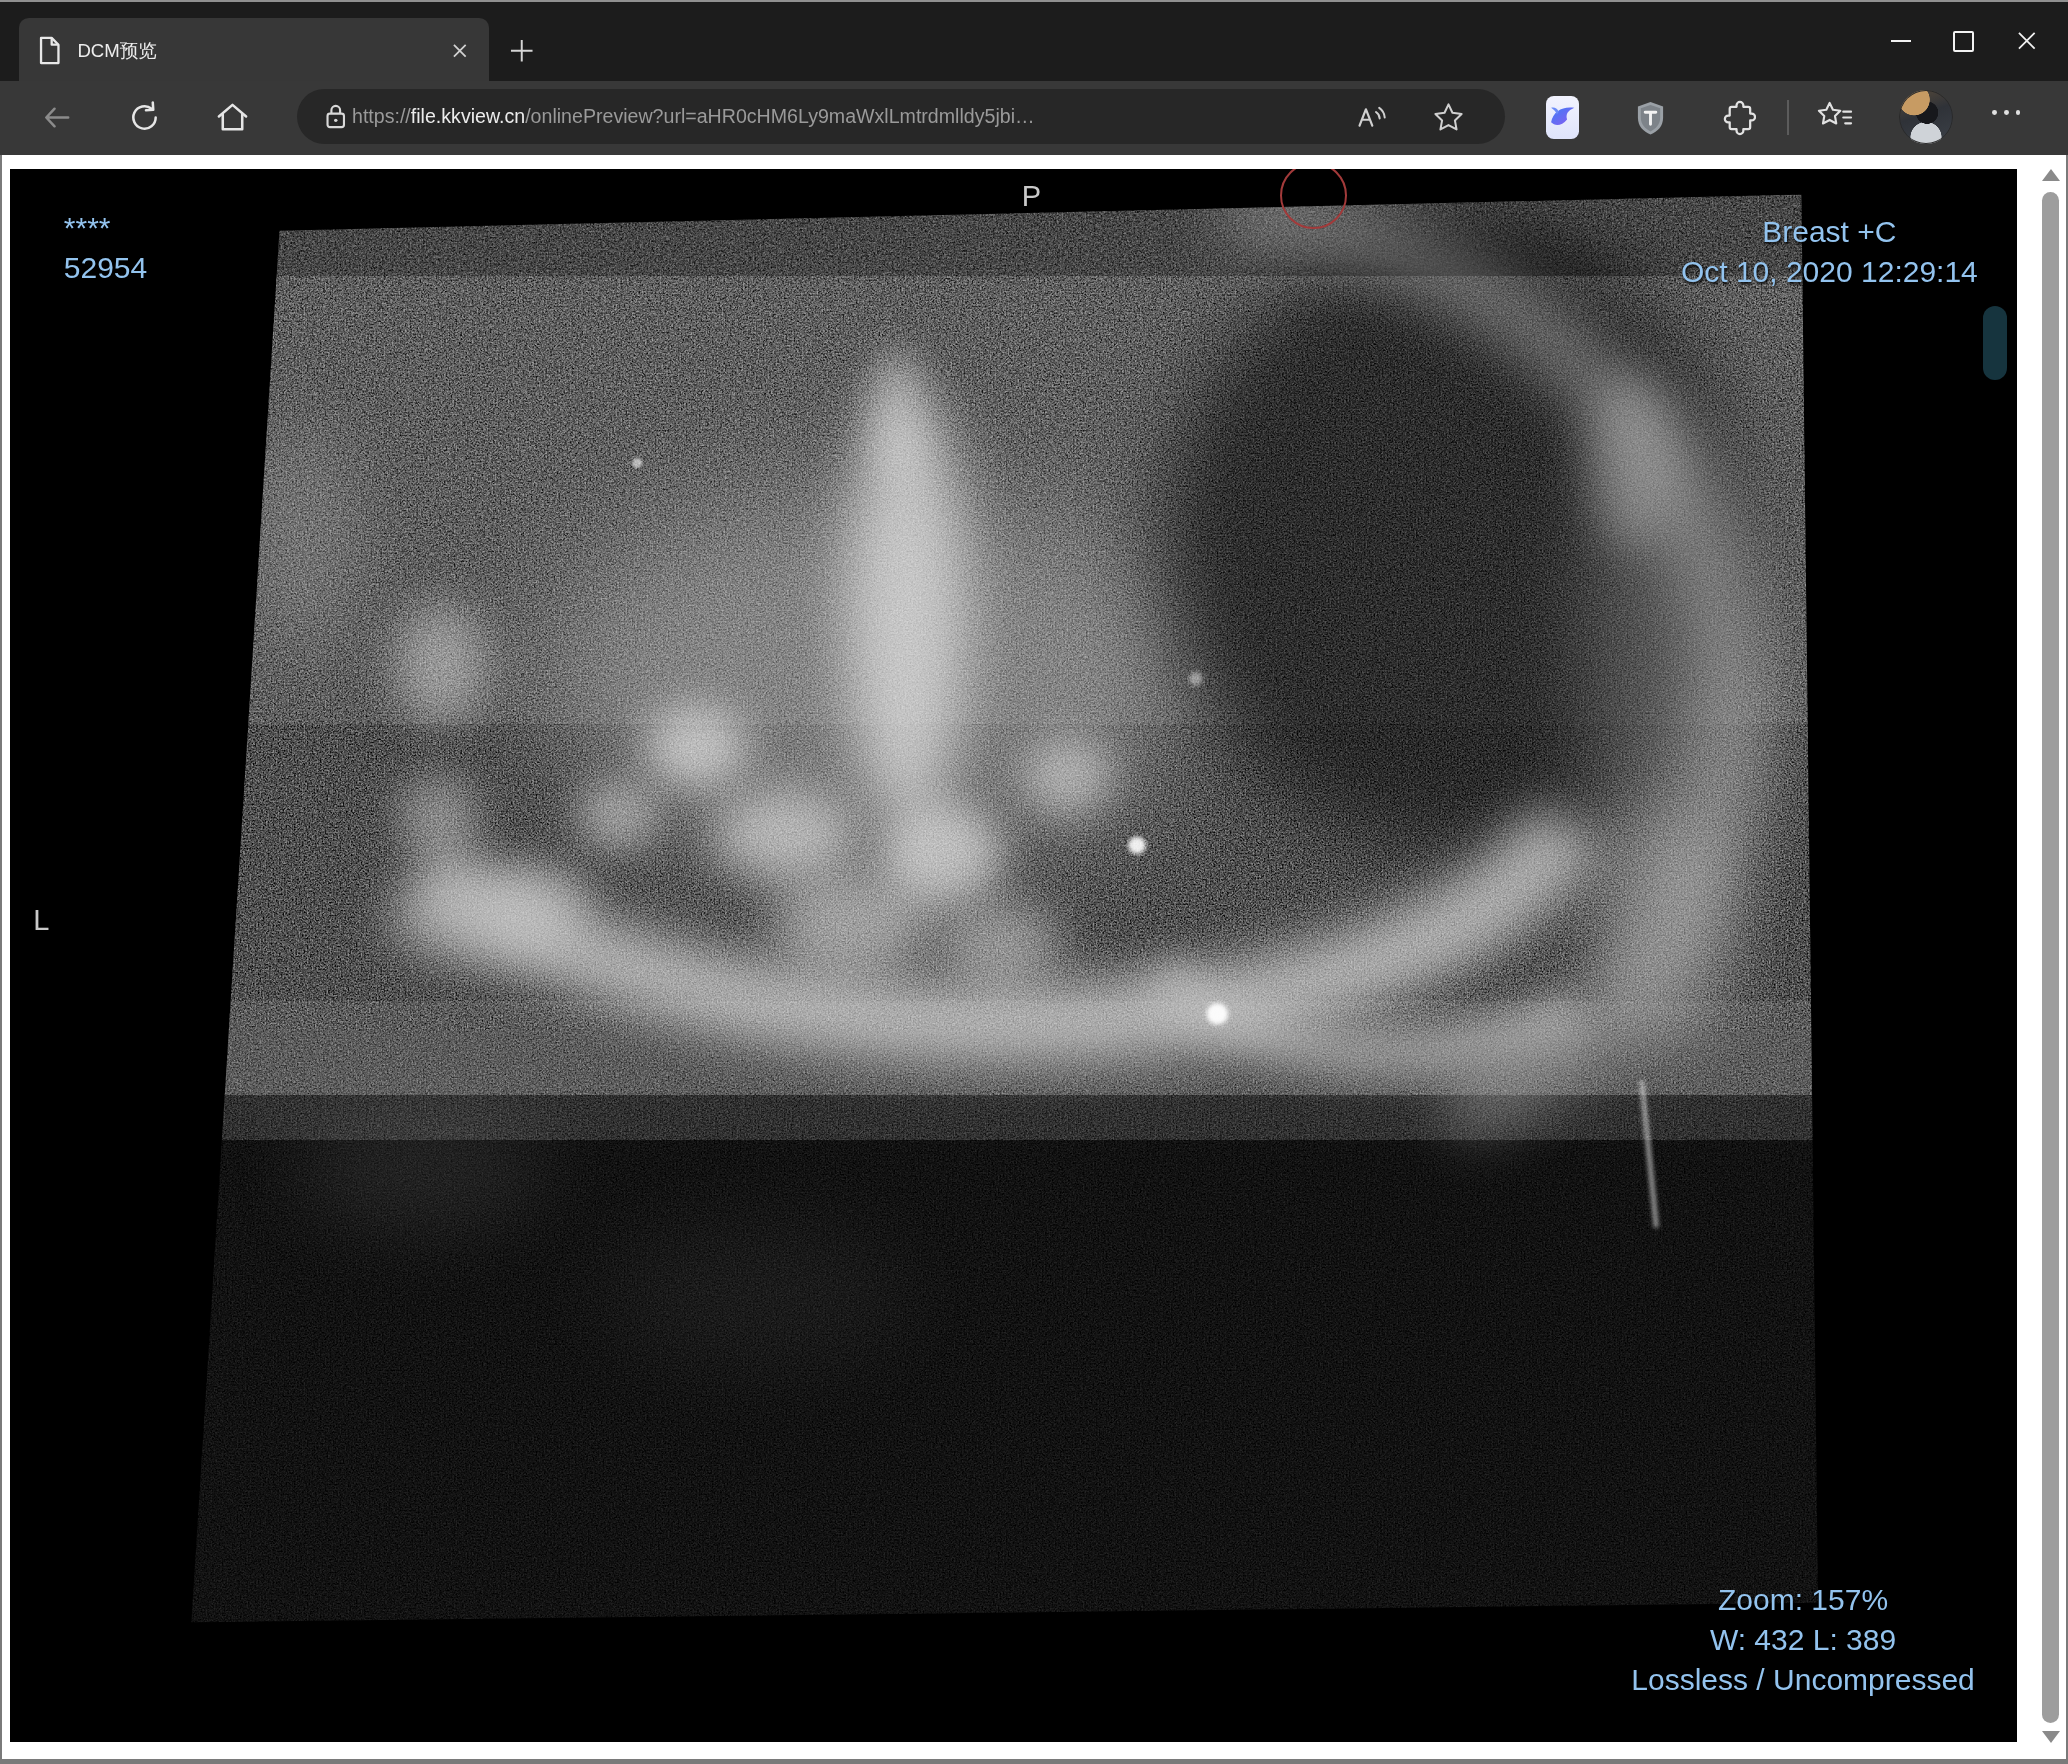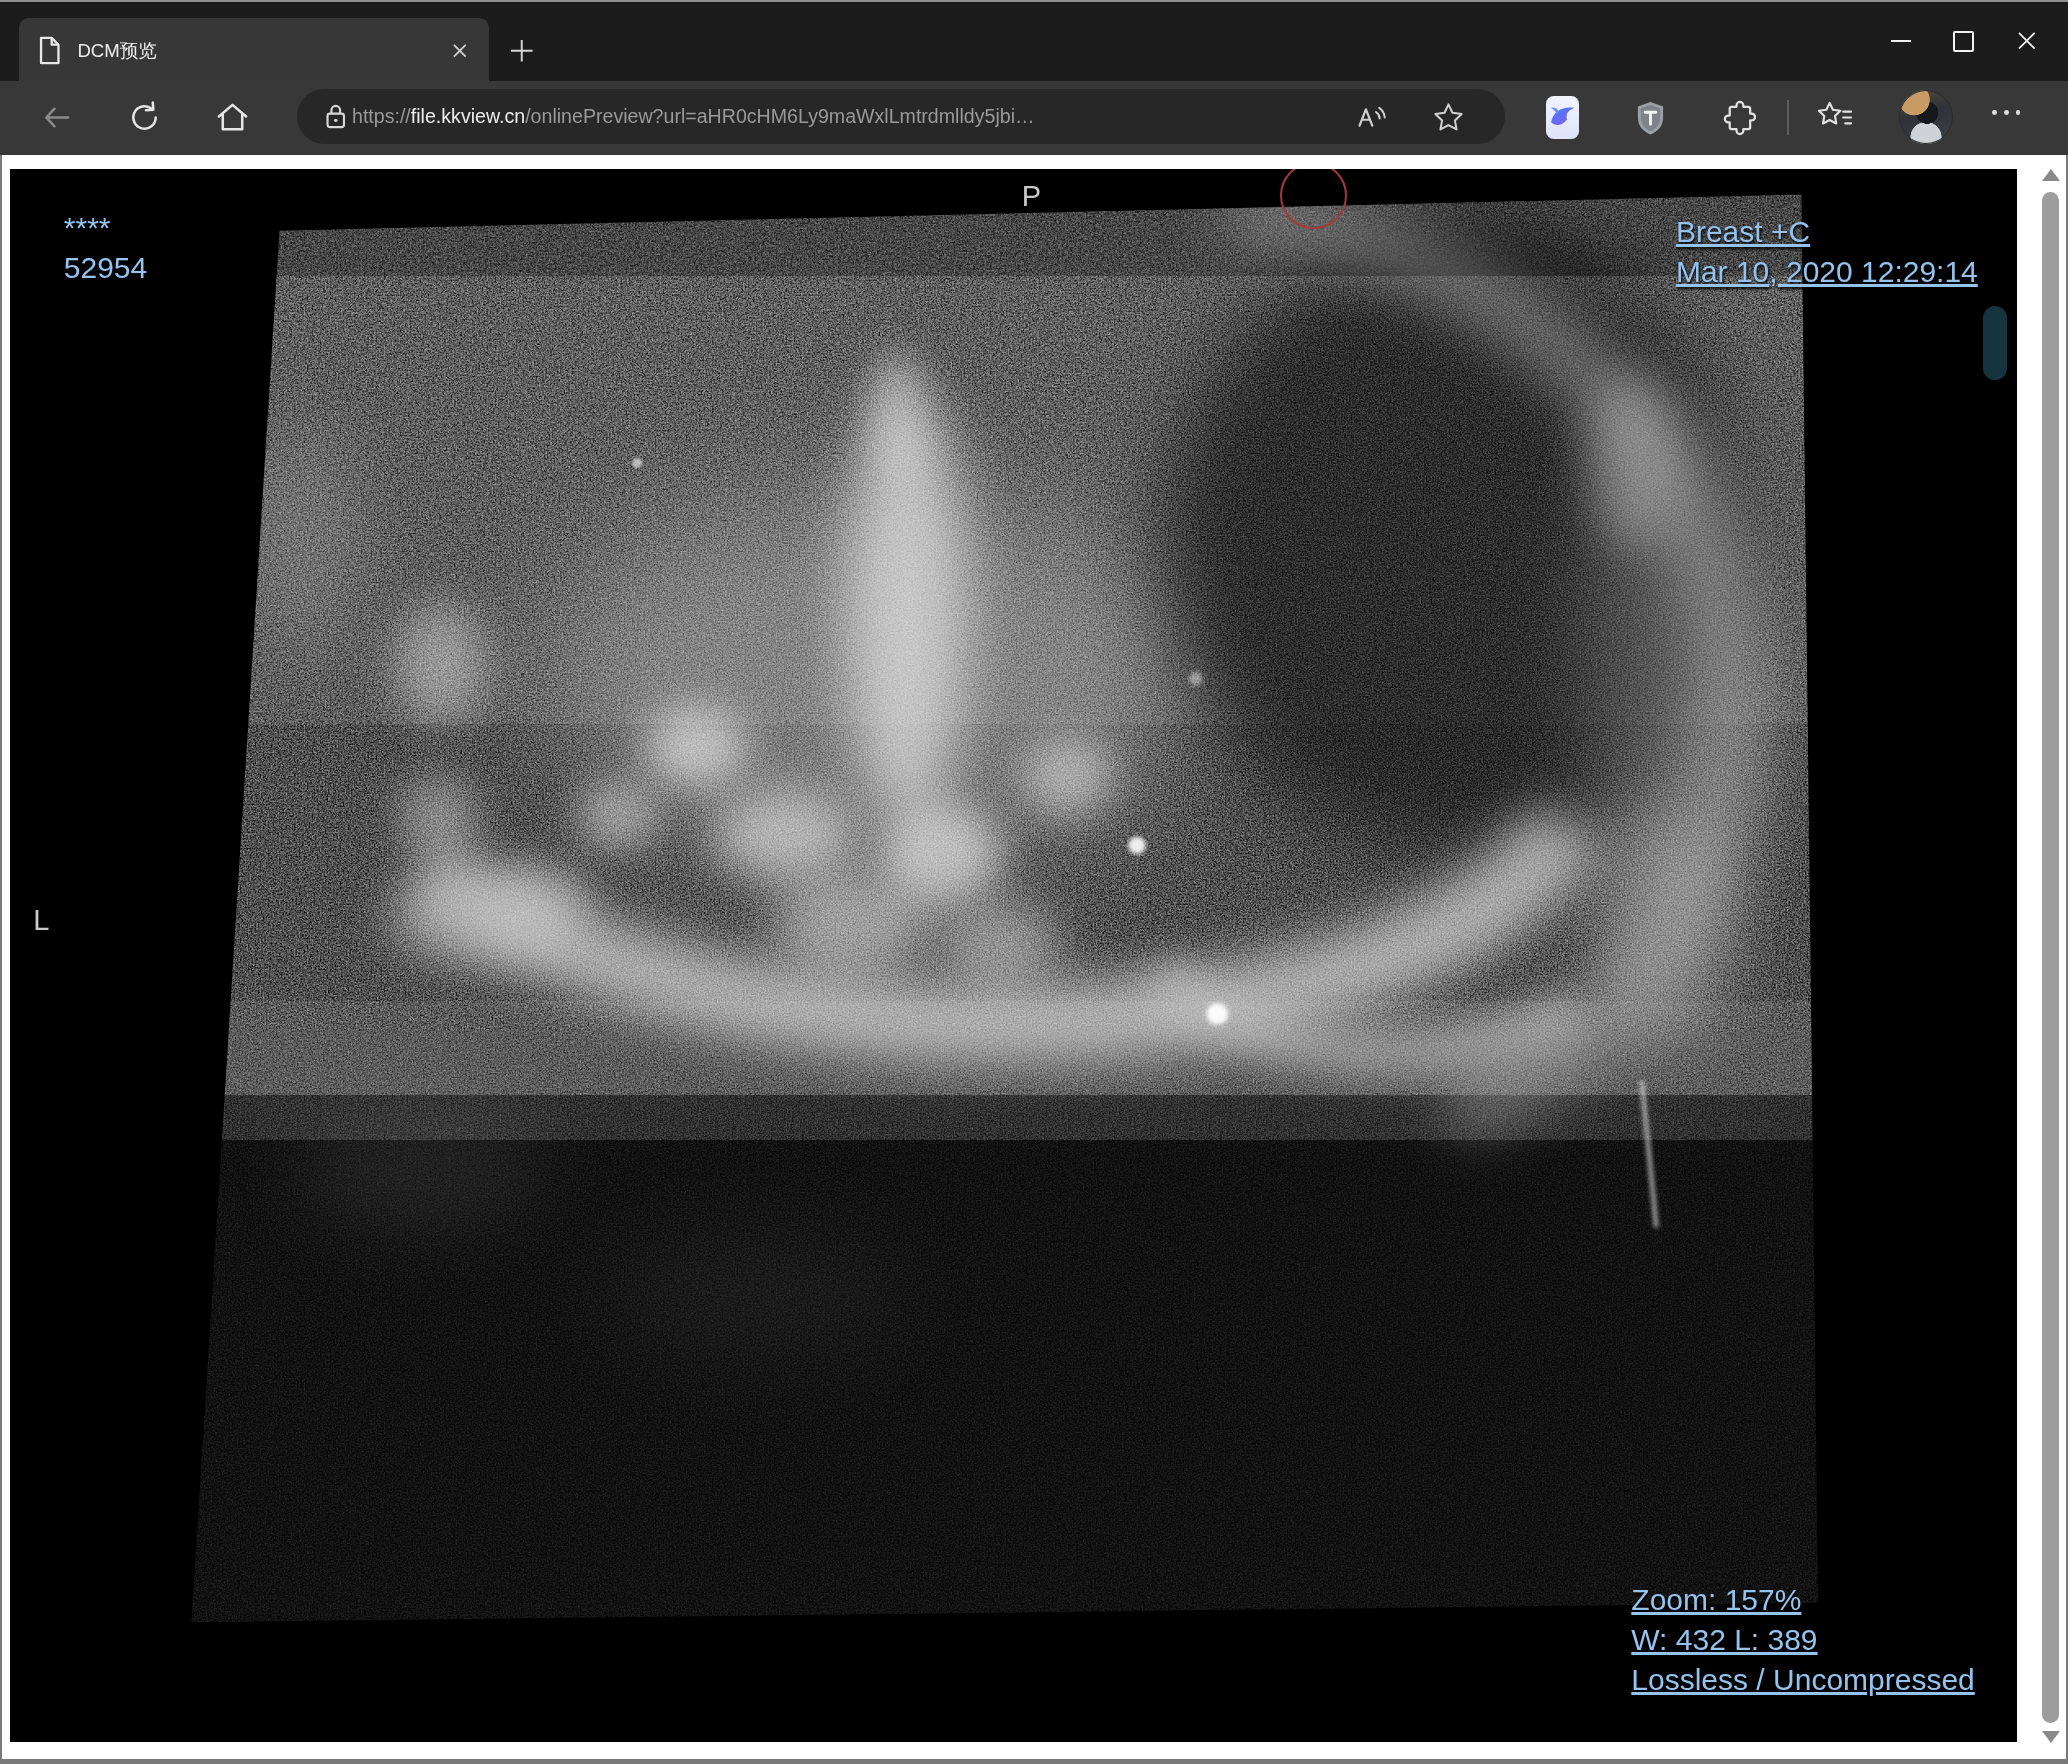--- a/index.html
+++ b/index.html
@@ -52,21 +52,21 @@
   .page{position:absolute;left:0;top:155px;width:2068px;height:1609px;background:#ffffff;
     border-left:2px solid #7a7a7a;border-right:2px solid #7a7a7a;border-bottom:5.9px solid #7a7a7a;
     box-sizing:border-box;}
   .dicom-canvas{position:absolute;left:7.8px;top:13.7px;width:2007px;height:1573px;background:#000;
     overflow:hidden;}
   .mri{position:absolute;left:0;top:0;}
 
   
   .ov{position:absolute;color:#93c3ee;font-size:30px;line-height:40px;
     text-shadow:1px 2px 2.9px #000;}
-  .ov.right{text-align:left;text-decoration:underline;}
+  .ov.right{text-align:center;}
   .marker{position:absolute;color:#c9c9c9;font-size:29px;text-shadow:1px 1px 2px #000;}
   .annotation-circle{position:absolute;left:1270px;top:-6.9px;width:63px;height:63px;
     border:2.9px solid #a23a3a;border-radius:50%;}
   .slice-pill{position:absolute;right:9.8px;top:137px;width:24.5px;height:74px;border-radius:12.7px;
     background:#16343e;}
 
   
   .sb-track{position:absolute;right:0;top:0;width:29px;height:1604px;background:#fff;}
   .sb-thumb{position:absolute;right:6.9px;top:37px;width:17.6px;height:1531px;background:#9d9d9d;
     border-radius:8.8px;}
@@ -276,21 +276,21 @@
         </g>
       </svg>
 
       <div class="ov" style="left:54px;top:39px;">
         <div>****</div>
         <div>52954</div>
       </div>
 
       <div class="ov right" style="right:39px;top:43px;">
         <div>Breast +C</div>
-        <div>Mar 10, 2020 12:29:14</div>
+        <div>Oct 10, 2020 12:29:14</div>
       </div>
 
       <div class="marker" style="left:1012px;top:11.8px;">P</div>
       <div class="marker" style="left:23.5px;top:735px;">L</div>
 
 
       <div class="ov right" style="right:42px;top:1411px;">
         <div>Zoom: 157%</div>
         <div>W: 432 L: 389</div>
         <div>Lossless / Uncompressed</div>

